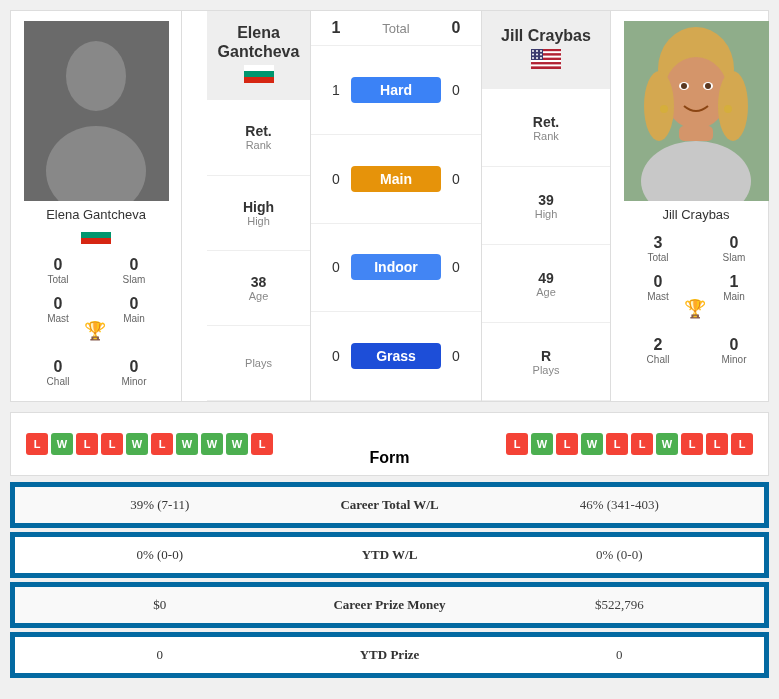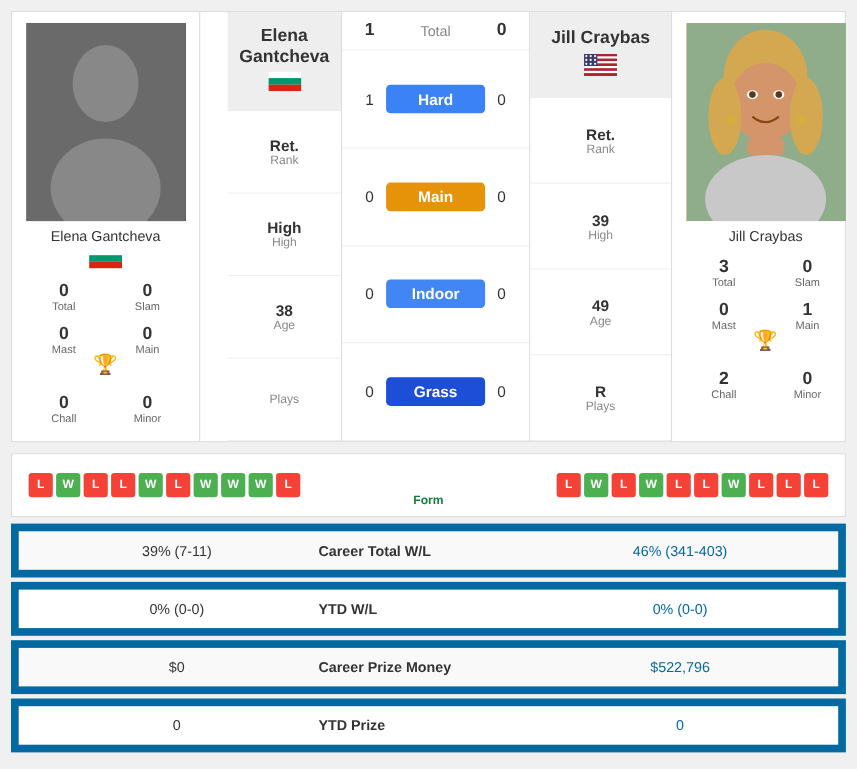--- a/index.html
+++ b/index.html
@@ -239,22 +239,22 @@
     .form-left {
       flex: 1;
       display: flex;
       gap: 3px;
     }
 
     .form-label {
       width: 80px;
       text-align: center;
       font-weight: bold;
-      font-size: 11px;
-      color: #15803d;
+      font-size: 16px;
+      color: #000000;
       margin-top: 28px;
     }
 
     .form-right {
       flex: 1;
       display: flex;
       gap: 3px;
       justify-content: flex-end;
     }
 
@@ -269,50 +269,52 @@
       font-weight: bold;
       color: #fff;
     }
 
     .form-w { background: #4caf50; }
     .form-l { background: #f44336; }
 
     
     .stats-row {
       background: #fff;
-      border: 7px solid #0369a1;
+      border: 5px solid #0369a1;
       margin-bottom: 4px;
       display: flex;
       align-items: center;
       padding: 10px 15px;
+      font-family: Liberation Serif, serif;
     }
 
     .stats-row-alt {
       background: #f9f9f9;
     }
 
     .stats-left-val {
       flex: 1;
       text-align: center;
       font-size: 13px;
       color: #333;
     }
 
     .stats-center-label {
       width: 200px;
+      text-align: center;
       font-weight: bold;
       font-size: 13px;
       color: #333;
     }
 
     .stats-right-val {
       flex: 1;
       text-align: center;
       font-size: 13px;
-      color: #0369a1;
+      color: #404040;
     }
 
     
     .player-name-header {
       text-align: center;
       font-size: 16px;
       font-weight: bold;
       color: #333;
       line-height: 1.2;
     }

